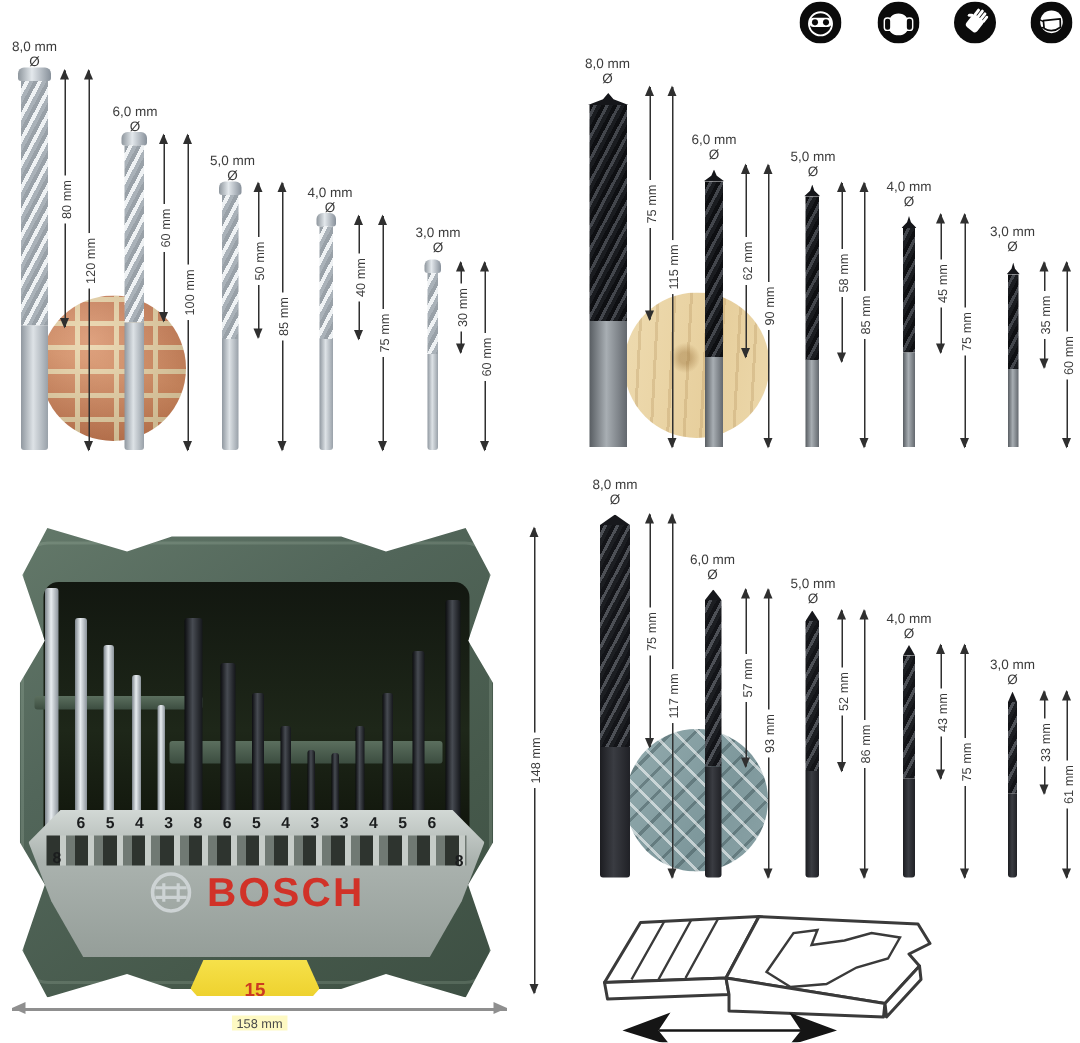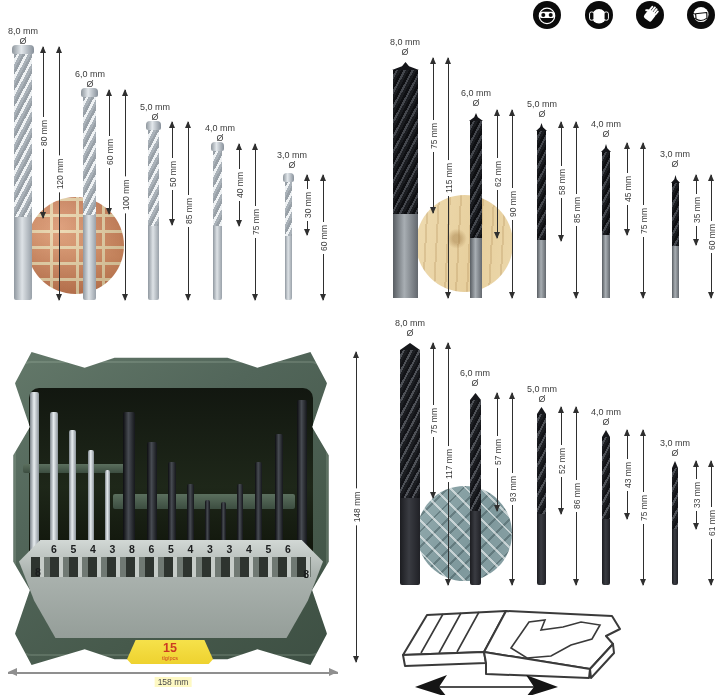--- a/index.html
+++ b/index.html
@@ -77,21 +77,21 @@
   #slot-numbers{position:absolute;left:32px;top:3px;width:240px;display:flex;justify-content:space-between;
     font-weight:bold;font-size:10.5px;color:#1b1d1e;}
   #slots{position:absolute;left:12px;top:17px;width:280px;height:20px;
     background:repeating-linear-gradient(90deg,#2e342f 0 9px,#c6ccc8 9px 13px,#707973 13px 19px);}
   .corner-num{position:absolute;font-weight:bold;font-size:10.5px;color:#1b1d1e;}
   #brand-row{position:absolute;left:0;right:0;top:40px;display:flex;align-items:center;justify-content:center;gap:9px;}
   #bosch-text{font-size:27px;font-weight:bold;letter-spacing:1.5px;color:#d13228;line-height:28px;}
   #tag{position:absolute;left:127px;top:640px;width:86px;height:24px;text-align:center;
     background:linear-gradient(180deg,#f6e14a,#eed22f);
     clip-path:polygon(10% 0,90% 0,100% 80%,95% 100%,5% 100%,0 80%);}
-  #tag .n{font-size:12.5px;font-weight:bold;color:#cc3b22;line-height:13px;display:block;margin-top:2px;}
+  #tag .n{font-size:12.5px;font-weight:bold;color:#cc3b22;line-height:13px;display:block;margin-top:14px;}
   #tag .u{font-size:5.5px;color:#cc3b22;display:block;line-height:6px;}
 </style>
 </head>
 <body>
 
 <div id="canvas">
 
   <span class="safety-icon" style="left:533px">
     <svg width="28" height="28" viewBox="0 0 32 32">
         <circle cx="16" cy="16" r="16" fill="#0b0b0b"></circle>
@@ -365,20 +365,27 @@
         <span>4</span>
         <span>3</span>
         <span>3</span>
         <span>4</span>
         <span>5</span>
         <span>6</span>
       </div>
       <div id="slots"></div>
       <span class="corner-num" style="left:16px;top:26px">8</span>
       <span class="corner-num" style="right:14px;top:28px">8</span>
+      <div id="brand-row">
+        <svg width="30" height="30" viewBox="0 0 30 30">
+            <circle cx="15" cy="15" r="12.3" fill="none" stroke="#cdd3d4" stroke-width="2.4"></circle>
+            <path d="M10.2 8.8 V21.2 M19.8 8.8 V21.2 M4.6 11.8 H25.4 M4.6 18.2 H25.4" stroke="#cdd3d4" stroke-width="2.1" fill="none"></path>
+          </svg>
+        <span id="bosch-text">BOSCH</span>
+      </div>
     </div>
   </div>
 
   <div id="tag">
     <span class="n">15</span>
     <span class="u">tlg/pcs</span>
   </div>
 
   <div class="vdim" style="left:356px;top:352px;height:310px">
       <span class="dlab">148 mm</span>

